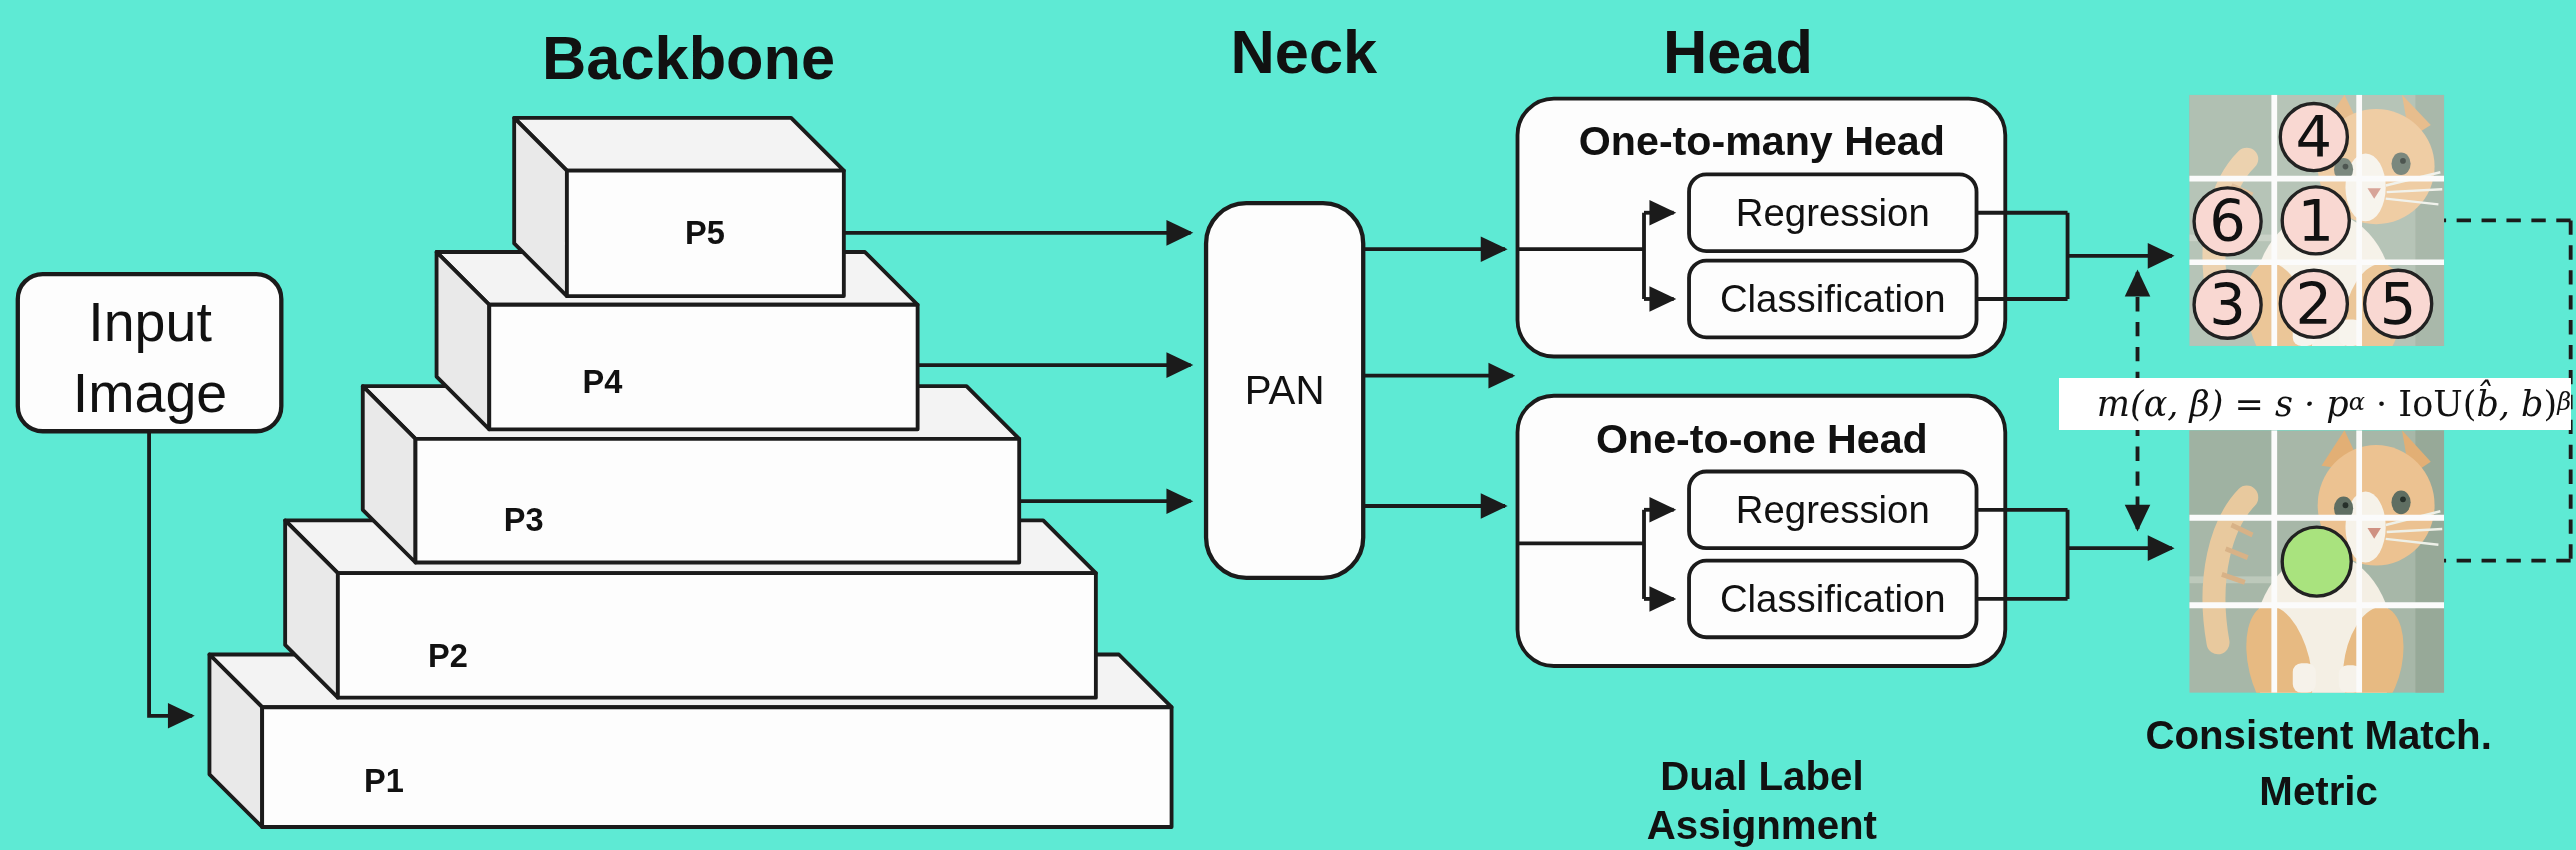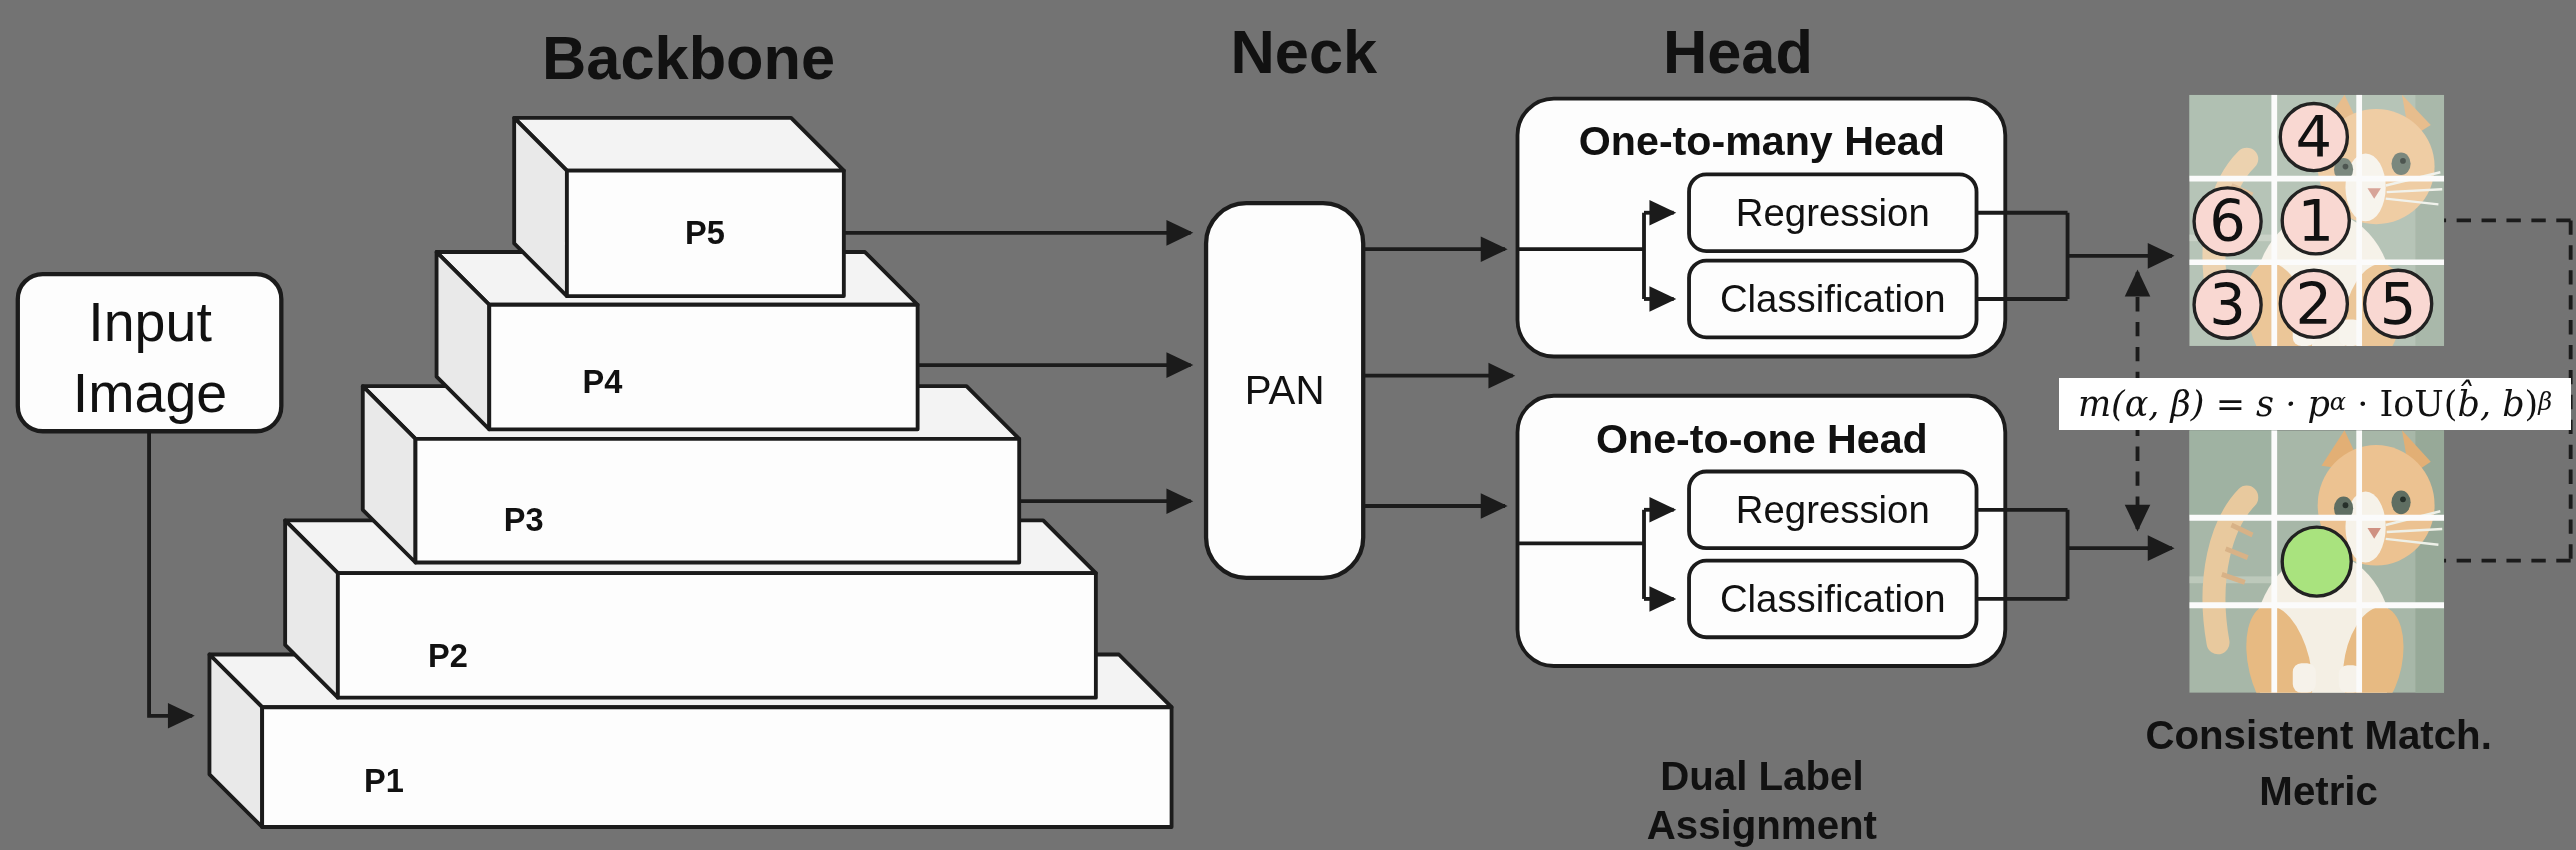--- a/index.html
+++ b/index.html
@@ -5,40 +5,40 @@
   :root{
     --stroke:#1b1b1b;
     --circle-pink:#f9d8d2;
     --match-green:#a9e37e;
     --cat-bg-sage:#a7b7a8;
     --face-front:#fdfdfd;
     --face-top:#f3f3f3;
     --face-side:#e9e9e9;
   }
   html,body{margin:0;padding:0;background:#ffffff;}
-  .canvas{position:relative;width:2576px;height:850px;background:#737373;overflow:hidden;
+  .canvas{position:relative;width:2576px;height:850px;background:#5eead4;overflow:hidden;
           font-family:"Liberation Sans", sans-serif;}
   .canvas svg{position:absolute;left:0;top:0;}
   .ln{stroke:var(--stroke);stroke-width:4;fill:none;}
   .ln5{stroke:var(--stroke);stroke-width:4.5;fill:none;}
   .dash{stroke:var(--stroke);stroke-width:4;fill:none;stroke-dasharray:15 11;}
   .boxfill{fill:var(--face-front);}
   .facetop{fill:var(--face-top);}
   .faceside{fill:var(--face-side);}
   .t-title{font:bold 64px "Liberation Sans", sans-serif;fill:#111;}
   .t-head-title{font:bold 43px "Liberation Sans", sans-serif;fill:#111;}
   .t-box{font:40px "Liberation Sans", sans-serif;fill:#111;}
   .t-plabel{font:bold 34px "Liberation Sans", sans-serif;fill:#111;}
   .t-input{font:58px "Liberation Sans", sans-serif;fill:#111;}
   .t-pan{font:42px "Liberation Sans", sans-serif;fill:#111;}
   .t-caption{font:bold 42px "Liberation Sans", sans-serif;fill:#111;}
   .t-digit{font:60px "DejaVu Sans", sans-serif;fill:#111;}
   .gridline{stroke:#fbfbfb;stroke-width:6;}
   .formula{position:absolute;left:2059px;top:378px;width:512px;height:52px;
-           background:#fff;display:flex;align-items:center;justify-content:center;
+           background:#fff;display:flex;align-items:center;justify-content:flex-end;
            font:35px "DejaVu Serif", serif;color:#111;white-space:pre;}
   .formula .it{font-style:italic;}
   .formula sup{font-size:24px;position:relative;top:-1.9px;}
 </style>
 </head>
 <body>
 
 <div class="canvas">
 <svg width="2576" height="850" viewBox="0 0 2687 887">
   <defs>

